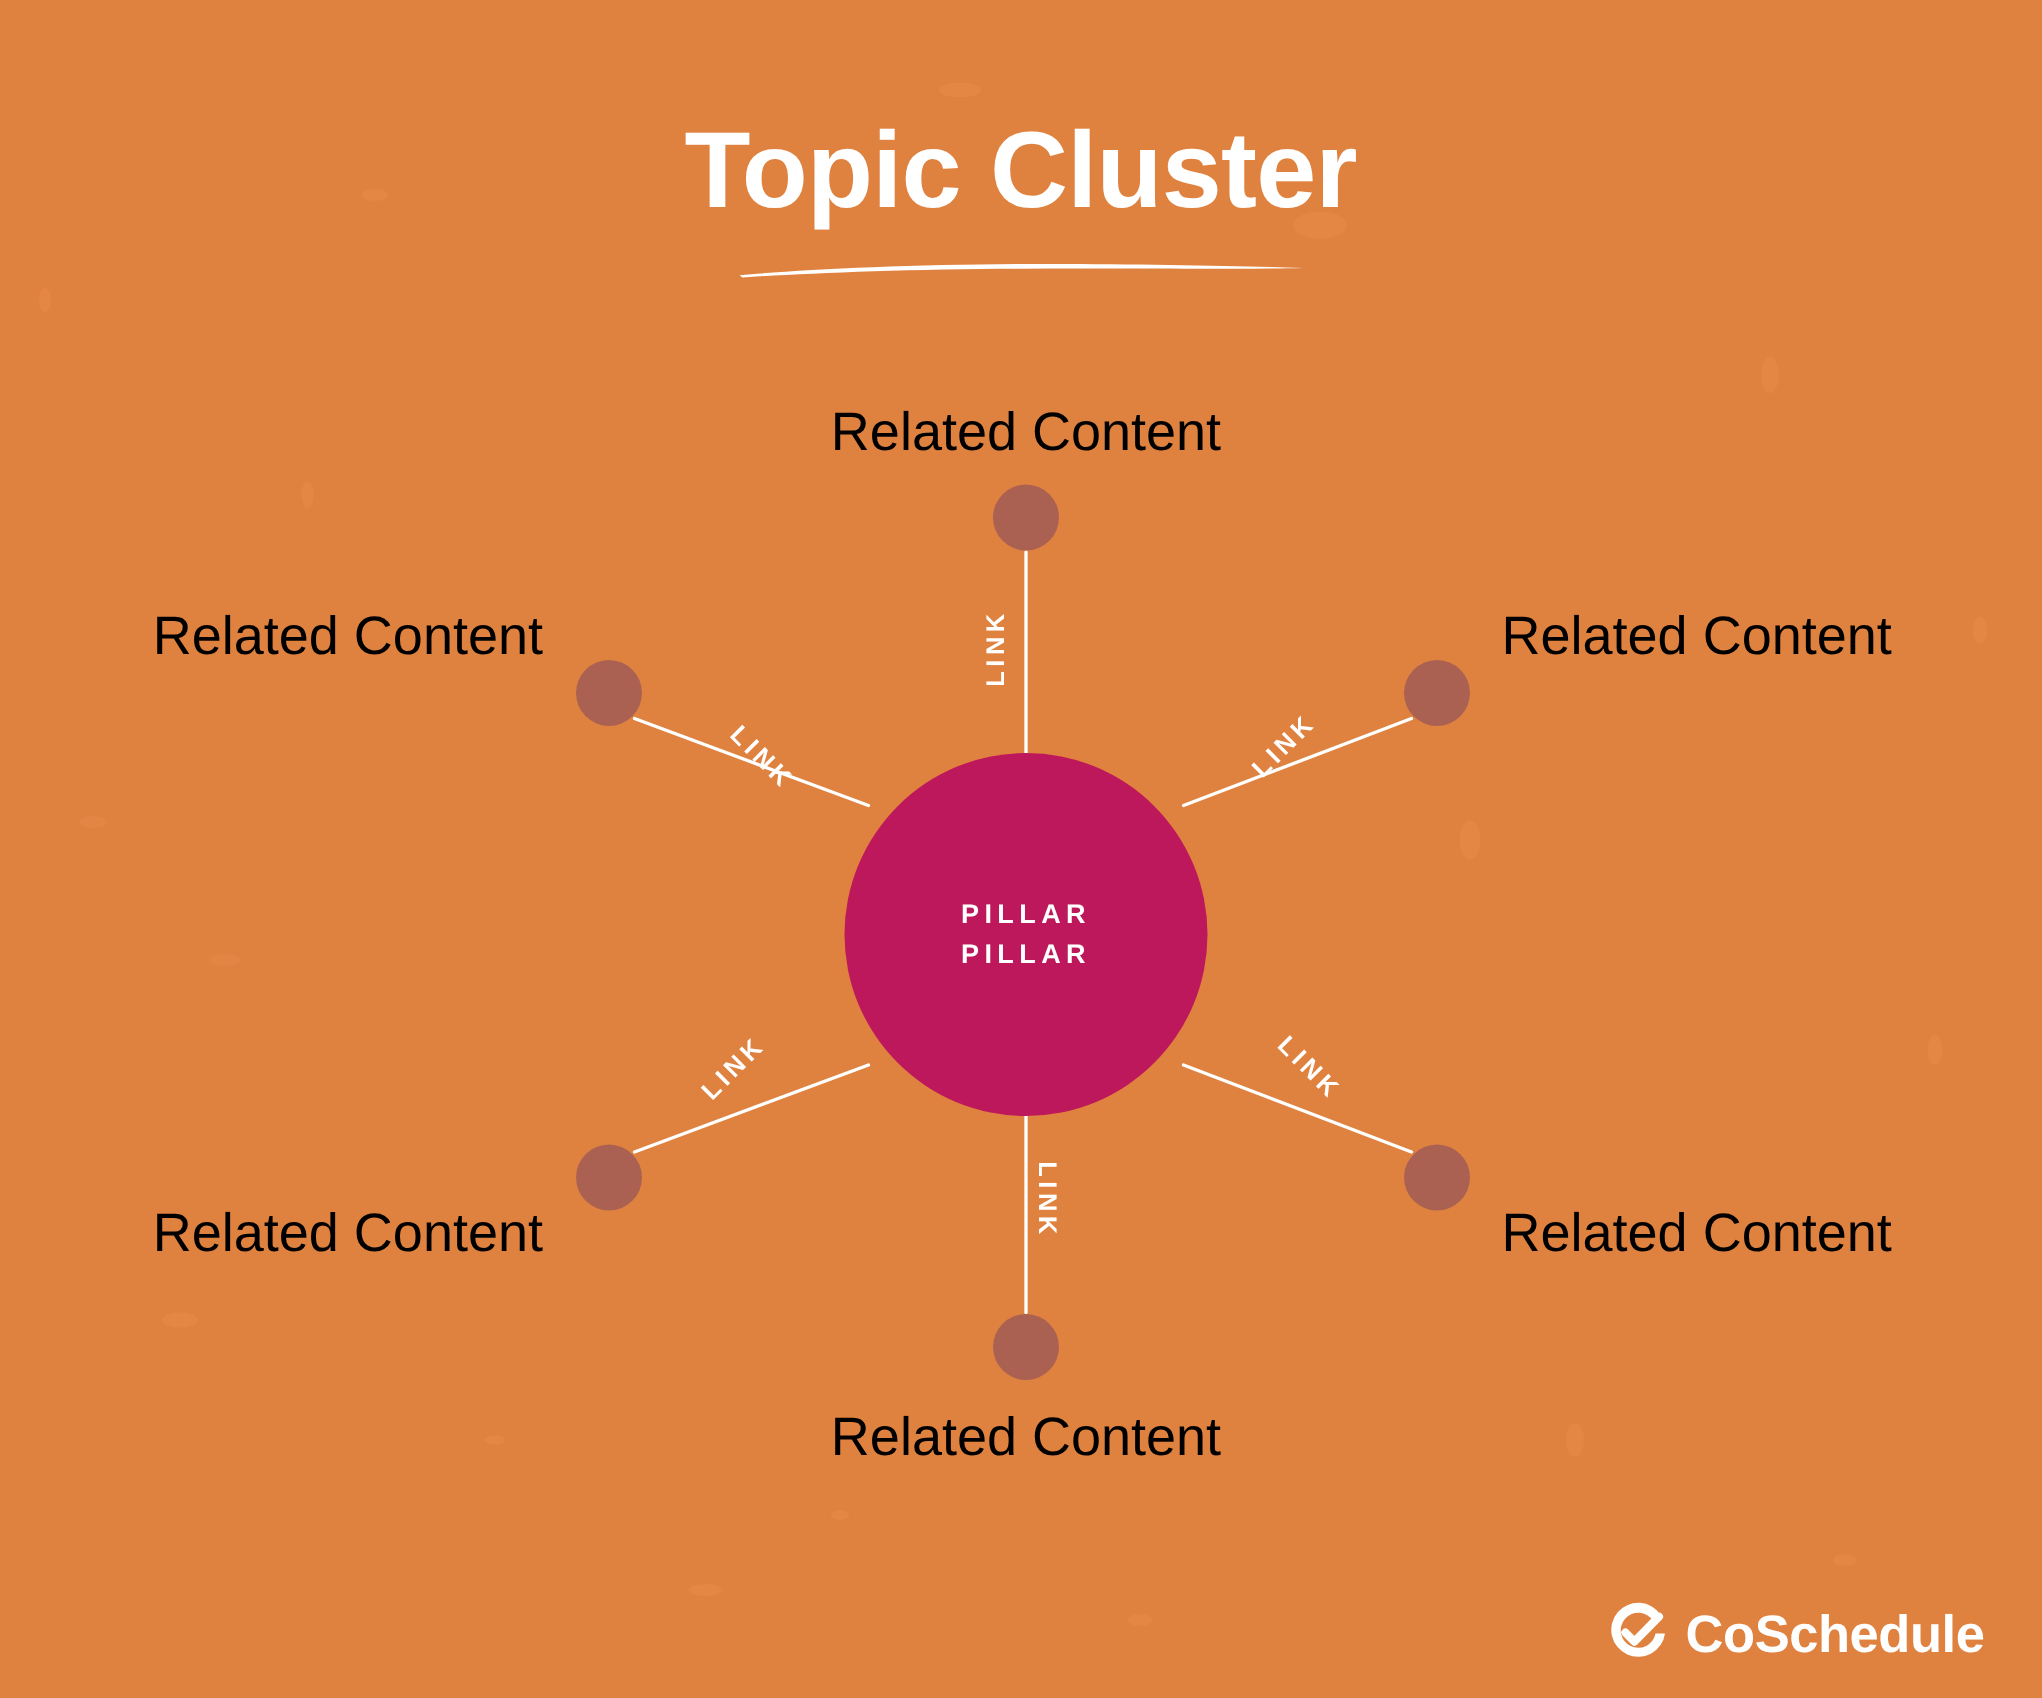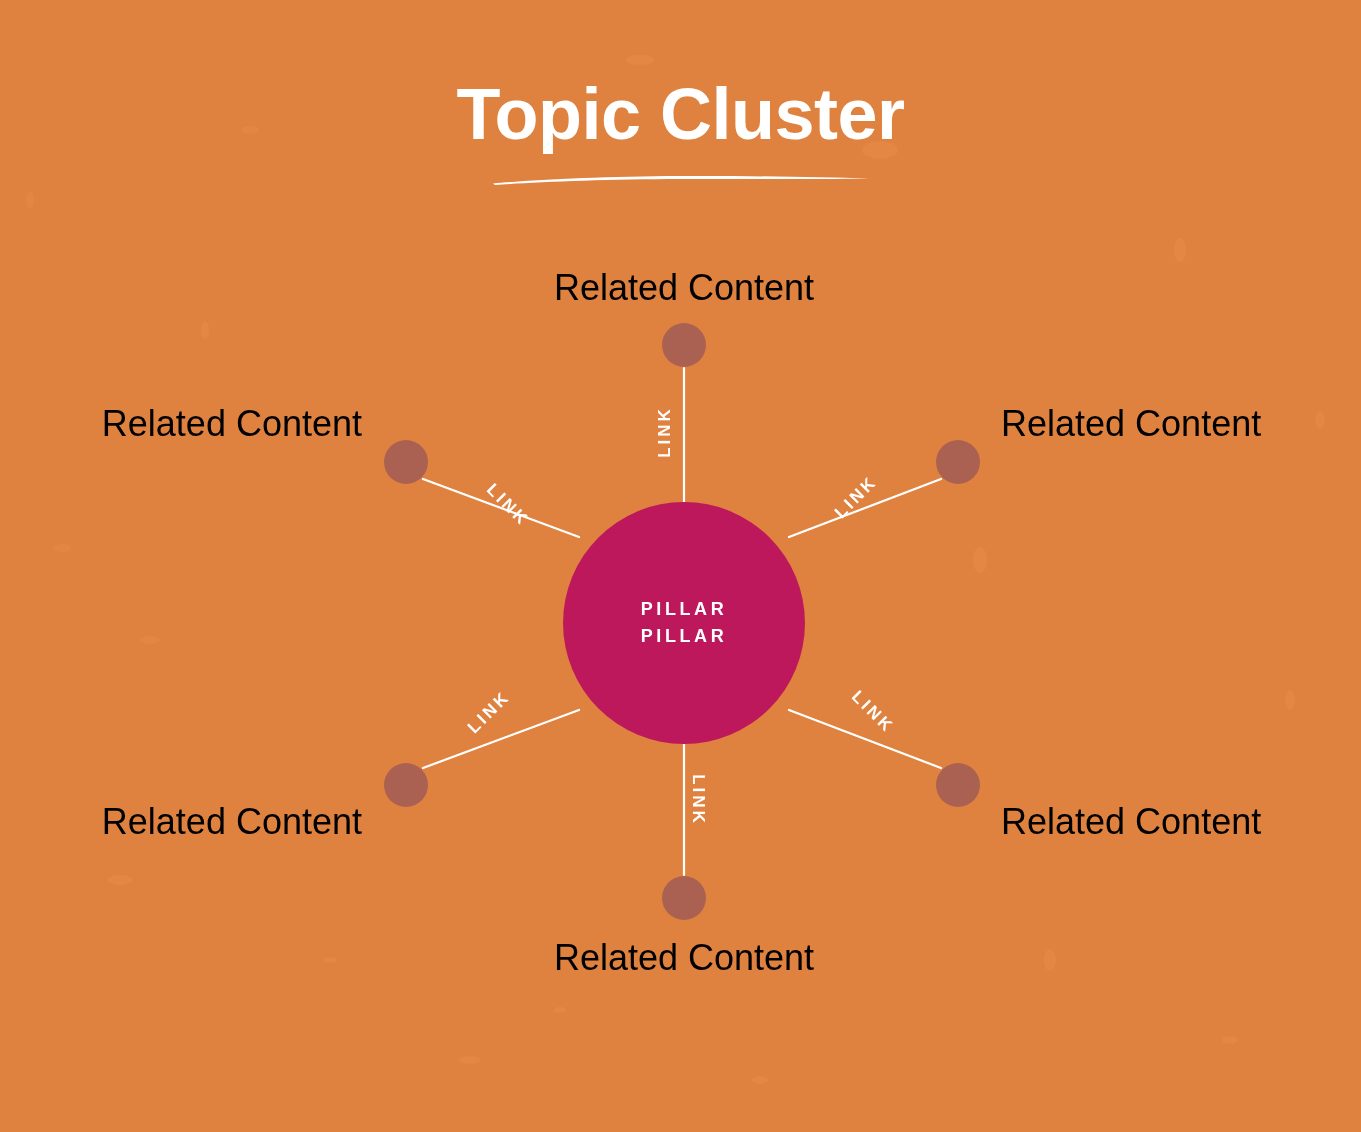--- a/index.html
+++ b/index.html
@@ -200,14 +200,21 @@
       <div class="node-label center" style="left: 684px; top: 958px;">Related Content</div>
       <div class="link-label" style="left: 698px; top: 800px; transform: translate(-50%, -50%) rotate(90deg);">LINK</div>
       <div class="node-dot" style="left: 406px; top: 785px;"></div>
       <div class="node-label left" style="left: 362px; top: 822px;">Related Content</div>
       <div class="link-label" style="left: 489px; top: 712px; transform: translate(-50%, -50%) rotate(-45deg);">LINK</div>
       <div class="node-dot" style="left: 406px; top: 462px;"></div>
       <div class="node-label left" style="left: 362px; top: 424px;">Related Content</div>
       <div class="link-label" style="left: 508px; top: 505px; transform: translate(-50%, -50%) rotate(45deg);">LINK</div>
     </div>
 
+  <div class="logo">
+    <svg class="logo-mark" viewBox="0 0 42 42" aria-hidden="true">
+      <path d="M36.2 8.6 A18 18 0 1 0 39 21 h-6.3 A11.7 11.7 0 1 1 31 12.5 Z" fill="#FFFFFF"></path>
+      <path d="M12.6 20.4 L18.6 26.4 L35 9.8" fill="none" stroke="#FFFFFF" stroke-width="5.4" stroke-linecap="round" stroke-linejoin="round"></path>
+    </svg>
+    <div class="logo-text">CoSchedule</div>
+  </div>
 
 </div>
 
 </body></html>

